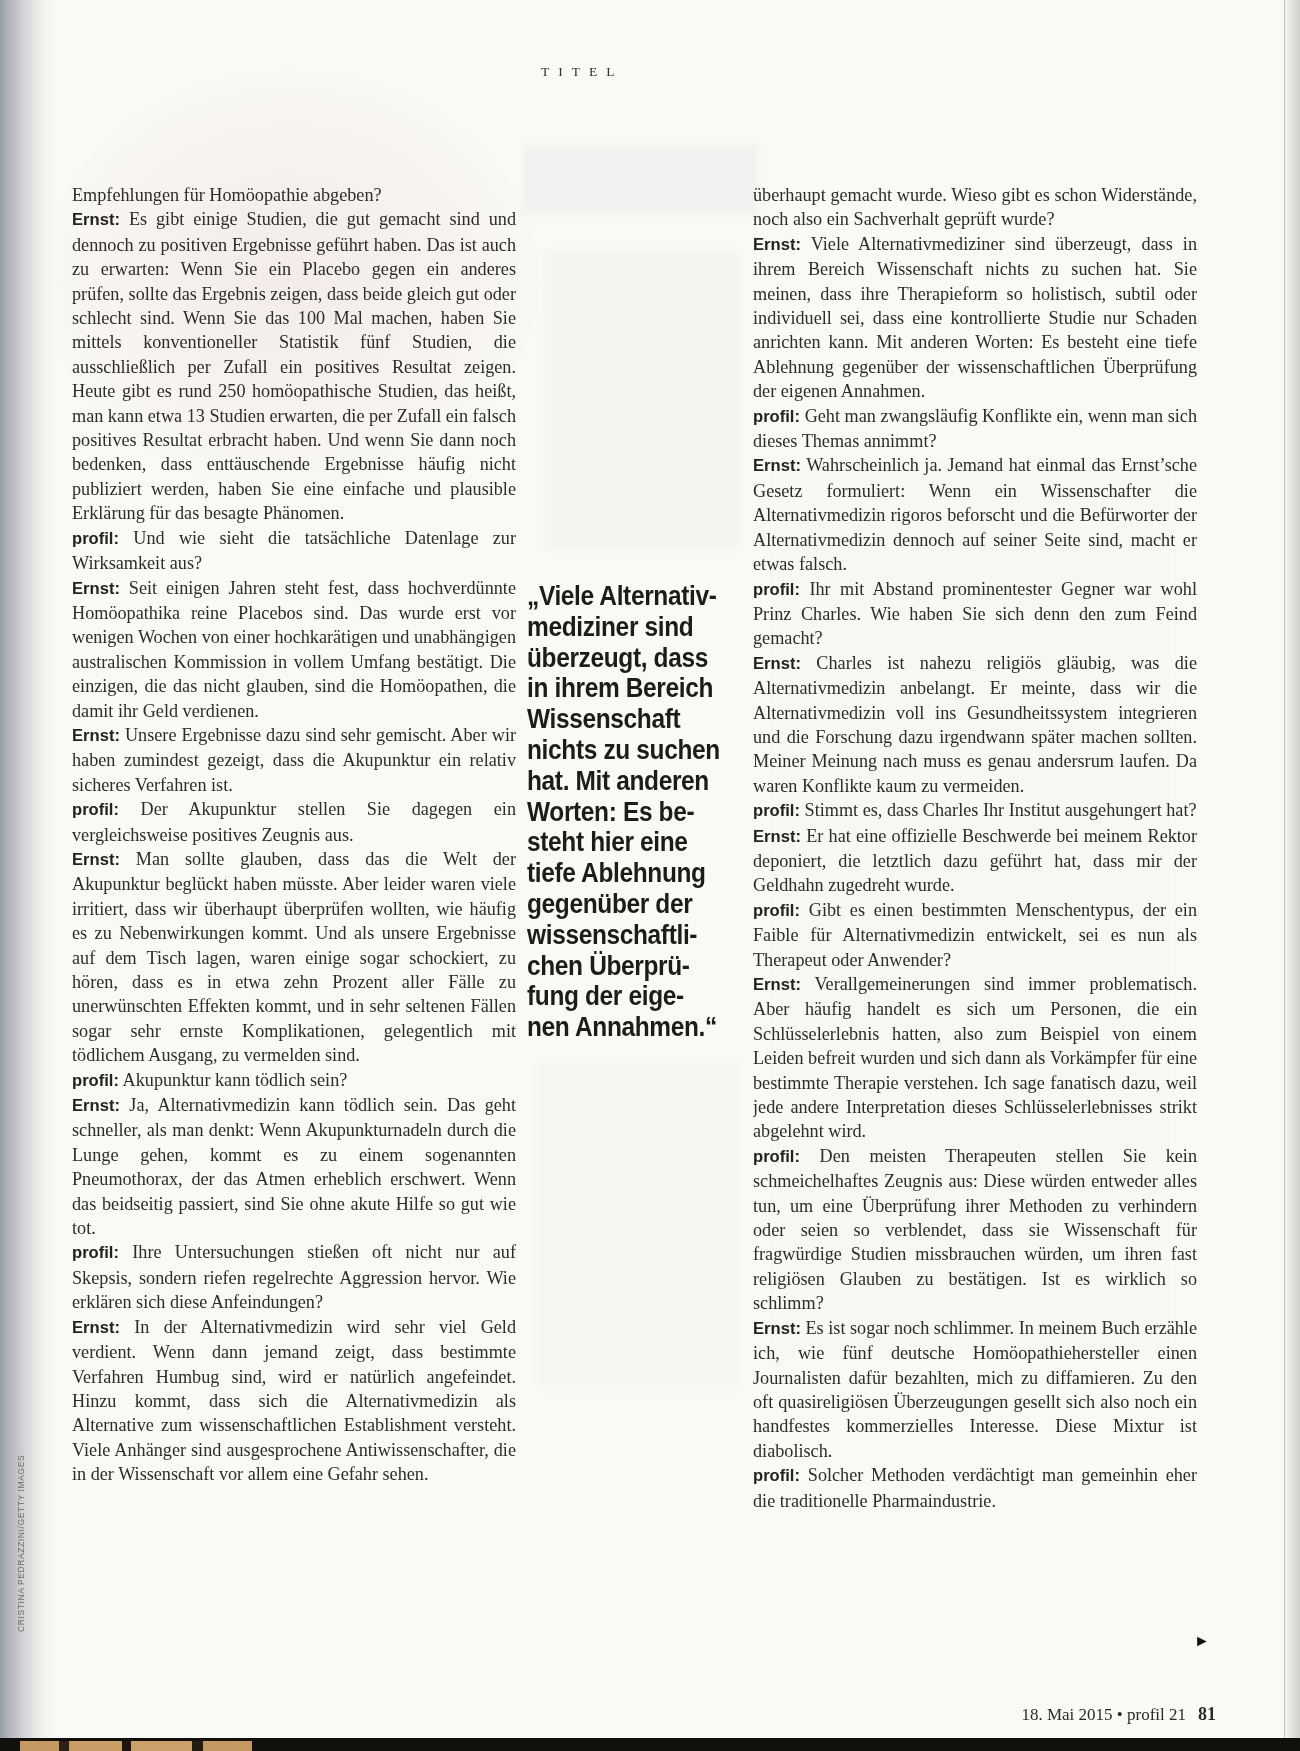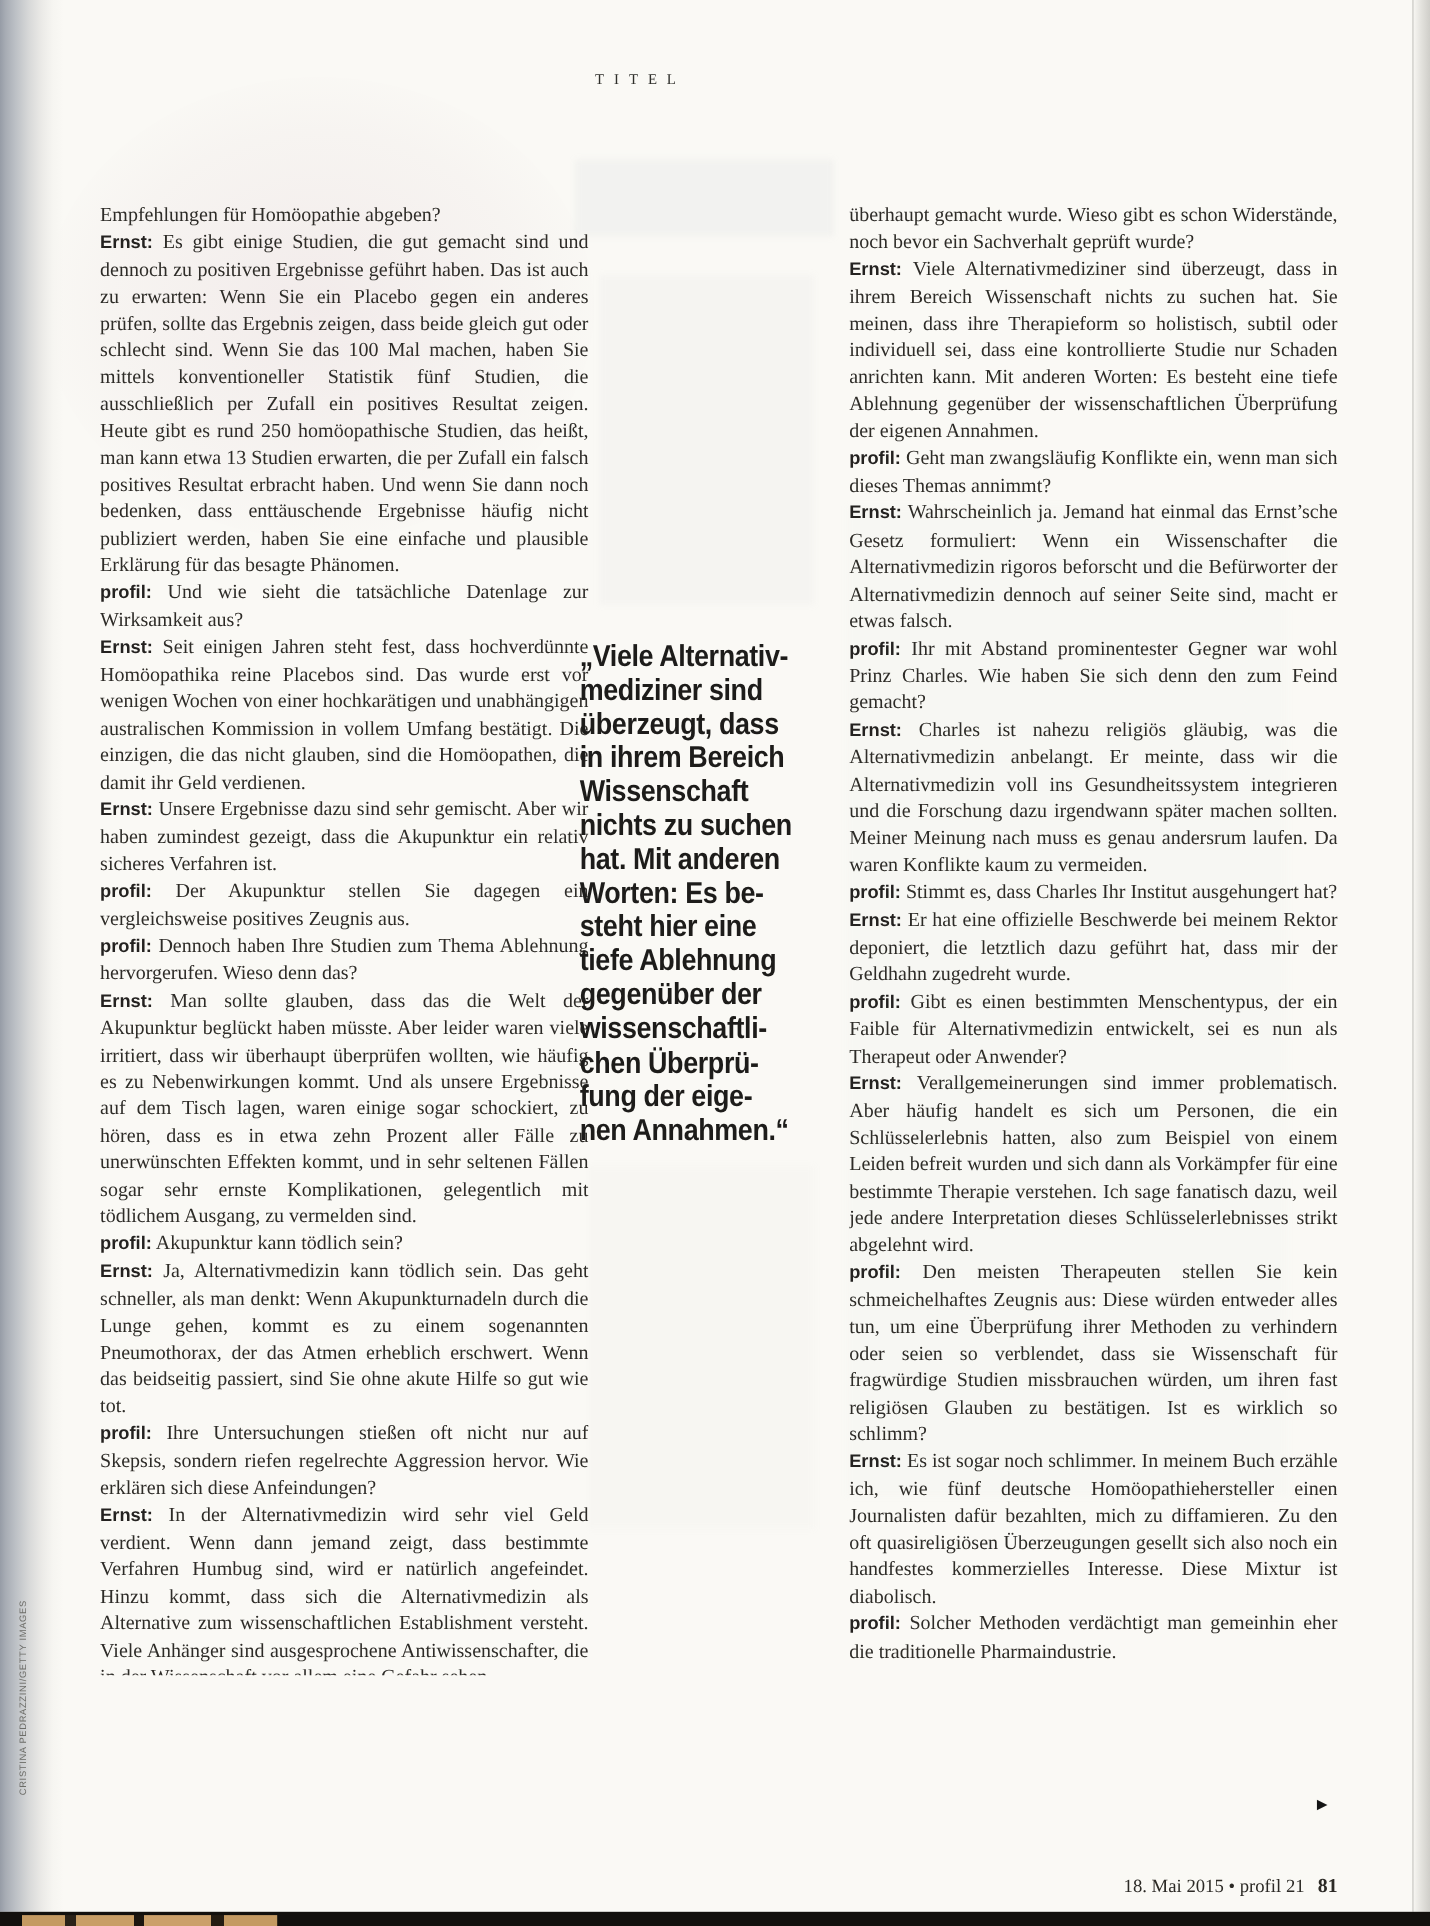--- a/index.html
+++ b/index.html
@@ -68,21 +68,20 @@
     position:absolute;left:1194px;top:1633px;
     font-size:16px;color:#141414;line-height:1;
   }
   
   .col{
     position:absolute;top:183px;width:444px;
     font-size:18.2px;line-height:24.4px;color:#2e2c28;
     text-align:justify;
     hyphens:auto;-webkit-hyphens:auto;
     overflow:hidden;
-    margin-left:19px;
   }
   .col-left{left:72px;height:1340px;}
   .col-right{left:753px;height:1500px;}
   .para{margin:0;padding:0;}
   .speaker{
     font-family:"Liberation Sans",sans-serif;
     font-weight:bold;font-size:16.6px;color:#242220;
   }
   
   .pull-quote{
@@ -110,21 +109,20 @@
 
   <div class="section-header">TITEL</div>
 
   <div class="col col-left">
       <p class="para"><span>Empfehlungen für Homöopathie abgeben?</span></p>
       <p class="para"><b class="speaker">Ernst:</b><span> Es gibt einige Studien, die gut gemacht sind und dennoch zu positiven Ergebnisse geführt haben. Das ist auch zu erwarten: Wenn Sie ein Placebo gegen ein anderes prüfen, sollte das Ergebnis zeigen, dass beide gleich gut oder schlecht sind. Wenn Sie das 100 Mal machen, haben Sie mittels konventioneller Statistik fünf Studien, die ausschließlich per Zufall ein positives Resultat zeigen. Heute gibt es rund 250 homöopathische Studien, das heißt, man kann etwa 13 Studien erwarten, die per Zufall ein falsch positives Resultat erbracht haben. Und wenn Sie dann noch bedenken, dass enttäuschende Ergebnisse häufig nicht publiziert werden, haben Sie eine einfache und plausible Erklärung für das besagte Phänomen.</span></p>
       <p class="para"><b class="speaker">profil:</b><span> Und wie sieht die tatsächliche Datenlage zur Wirksamkeit aus?</span></p>
       <p class="para"><b class="speaker">Ernst:</b><span> Seit einigen Jahren steht fest, dass hochverdünnte Homöopathika reine Placebos sind. Das wurde erst vor wenigen Wochen von einer hochkarätigen und unabhängigen australischen Kommission in vollem Umfang bestätigt. Die einzigen, die das nicht glauben, sind die Homöopathen, die damit ihr Geld verdienen.</span></p>
       <p class="para"><b class="speaker">Ernst:</b><span> Unsere Ergebnisse dazu sind sehr gemischt. Aber wir haben zumindest gezeigt, dass die Akupunktur ein relativ sicheres Verfahren ist.</span></p>
       <p class="para"><b class="speaker">profil:</b><span> Der Akupunktur stellen Sie dagegen ein vergleichsweise positives Zeugnis aus.</span></p>
-      <p class="para"><b class="speaker">profil:</b><span> Dennoch haben Ihre Studien zum Thema Ablehnung hervorgerufen. Wieso denn das?</span></p>
       <p class="para"><b class="speaker">Ernst:</b><span> Man sollte glauben, dass das die Welt der Akupunktur beglückt haben müsste. Aber leider waren viele irritiert, dass wir überhaupt überprüfen wollten, wie häufig es zu Nebenwirkungen kommt. Und als unsere Ergebnisse auf dem Tisch lagen, waren einige sogar schockiert, zu hören, dass es in etwa zehn Prozent aller Fälle zu unerwünschten Effekten kommt, und in sehr seltenen Fällen sogar sehr ernste Komplikationen, gelegentlich mit tödlichem Ausgang, zu vermelden sind.</span></p>
       <p class="para"><b class="speaker">profil:</b><span> Akupunktur kann tödlich sein?</span></p>
       <p class="para"><b class="speaker">Ernst:</b><span> Ja, Alternativmedizin kann tödlich sein. Das geht schneller, als man denkt: Wenn Akupunkturnadeln durch die Lunge gehen, kommt es zu einem sogenannten Pneumothorax, der das Atmen erheblich erschwert. Wenn das beidseitig passiert, sind Sie ohne akute Hilfe so gut wie tot.</span></p>
       <p class="para"><b class="speaker">profil:</b><span> Ihre Untersuchungen stießen oft nicht nur auf Skepsis, sondern riefen regelrechte Aggression hervor. Wie erklären sich diese Anfeindungen?</span></p>
       <p class="para"><b class="speaker">Ernst:</b><span> In der Alternativmedizin wird sehr viel Geld verdient. Wenn dann jemand zeigt, dass bestimmte Verfahren Humbug sind, wird er natürlich angefeindet. Hinzu kommt, dass sich die Alternativmedizin als Alternative zum wissenschaftlichen Establishment versteht. Viele Anhänger sind ausgesprochene Antiwissenschafter, die in der Wissenschaft vor allem eine Gefahr sehen.</span></p>
     </div>
 
   <div class="pull-quote">„Viele Alternativ-
 mediziner sind
 überzeugt, dass
@@ -135,21 +133,21 @@
 Worten: Es be-
 steht hier eine
 tiefe Ablehnung
 gegenüber der
 wissenschaftli-
 chen Überprü-
 fung der eige-
 nen Annahmen.“</div>
 
   <div class="col col-right">
-      <p class="para"><span>überhaupt gemacht wurde. Wieso gibt es schon Widerstände, noch bevor ein Sachverhalt geprüft wurde?</span></p>
+      <p class="para"><span>überhaupt gemacht wurde. Wieso gibt es schon Widerstände, noch also ein Sachverhalt geprüft wurde?</span></p>
       <p class="para"><b class="speaker">Ernst:</b><span> Viele Alternativmediziner sind überzeugt, dass in ihrem Bereich Wissenschaft nichts zu suchen hat. Sie meinen, dass ihre Therapieform so holistisch, subtil oder individuell sei, dass eine kontrollierte Studie nur Schaden anrichten kann. Mit anderen Worten: Es besteht eine tiefe Ablehnung gegenüber der wissenschaftlichen Überprüfung der eigenen Annahmen.</span></p>
       <p class="para"><b class="speaker">profil:</b><span> Geht man zwangsläufig Konflikte ein, wenn man sich dieses Themas annimmt?</span></p>
       <p class="para"><b class="speaker">Ernst:</b><span> Wahrscheinlich ja. Jemand hat einmal das Ernst’sche Gesetz formuliert: Wenn ein Wissenschafter die Alternativmedizin rigoros beforscht und die Befürworter der Alternativmedizin dennoch auf seiner Seite sind, macht er etwas falsch.</span></p>
       <p class="para"><b class="speaker">profil:</b><span> Ihr mit Abstand prominentester Gegner war wohl Prinz Charles. Wie haben Sie sich denn den zum Feind gemacht?</span></p>
       <p class="para"><b class="speaker">Ernst:</b><span> Charles ist nahezu religiös gläubig, was die Alternativmedizin anbelangt. Er meinte, dass wir die Alternativmedizin voll ins Gesundheitssystem integrieren und die Forschung dazu irgendwann später machen sollten. Meiner Meinung nach muss es genau andersrum laufen. Da waren Konflikte kaum zu vermeiden.</span></p>
       <p class="para"><b class="speaker">profil:</b><span> Stimmt es, dass Charles Ihr Institut ausgehungert hat?</span></p>
       <p class="para"><b class="speaker">Ernst:</b><span> Er hat eine offizielle Beschwerde bei meinem Rektor deponiert, die letztlich dazu geführt hat, dass mir der Geldhahn zugedreht wurde.</span></p>
       <p class="para"><b class="speaker">profil:</b><span> Gibt es einen bestimmten Menschentypus, der ein Faible für Alternativmedizin entwickelt, sei es nun als Therapeut oder Anwender?</span></p>
       <p class="para"><b class="speaker">Ernst:</b><span> Verallgemeinerungen sind immer problematisch. Aber häufig handelt es sich um Personen, die ein Schlüsselerlebnis hatten, also zum Beispiel von einem Leiden befreit wurden und sich dann als Vorkämpfer für eine bestimmte Therapie verstehen. Ich sage fanatisch dazu, weil jede andere Interpretation dieses Schlüsselerlebnisses strikt abgelehnt wird.</span></p>
       <p class="para"><b class="speaker">profil:</b><span> Den meisten Therapeuten stellen Sie kein schmeichelhaftes Zeugnis aus: Diese würden entweder alles tun, um eine Überprüfung ihrer Methoden zu verhindern oder seien so verblendet, dass sie Wissenschaft für fragwürdige Studien missbrauchen würden, um ihren fast religiösen Glauben zu bestätigen. Ist es wirklich so schlimm?</span></p>

